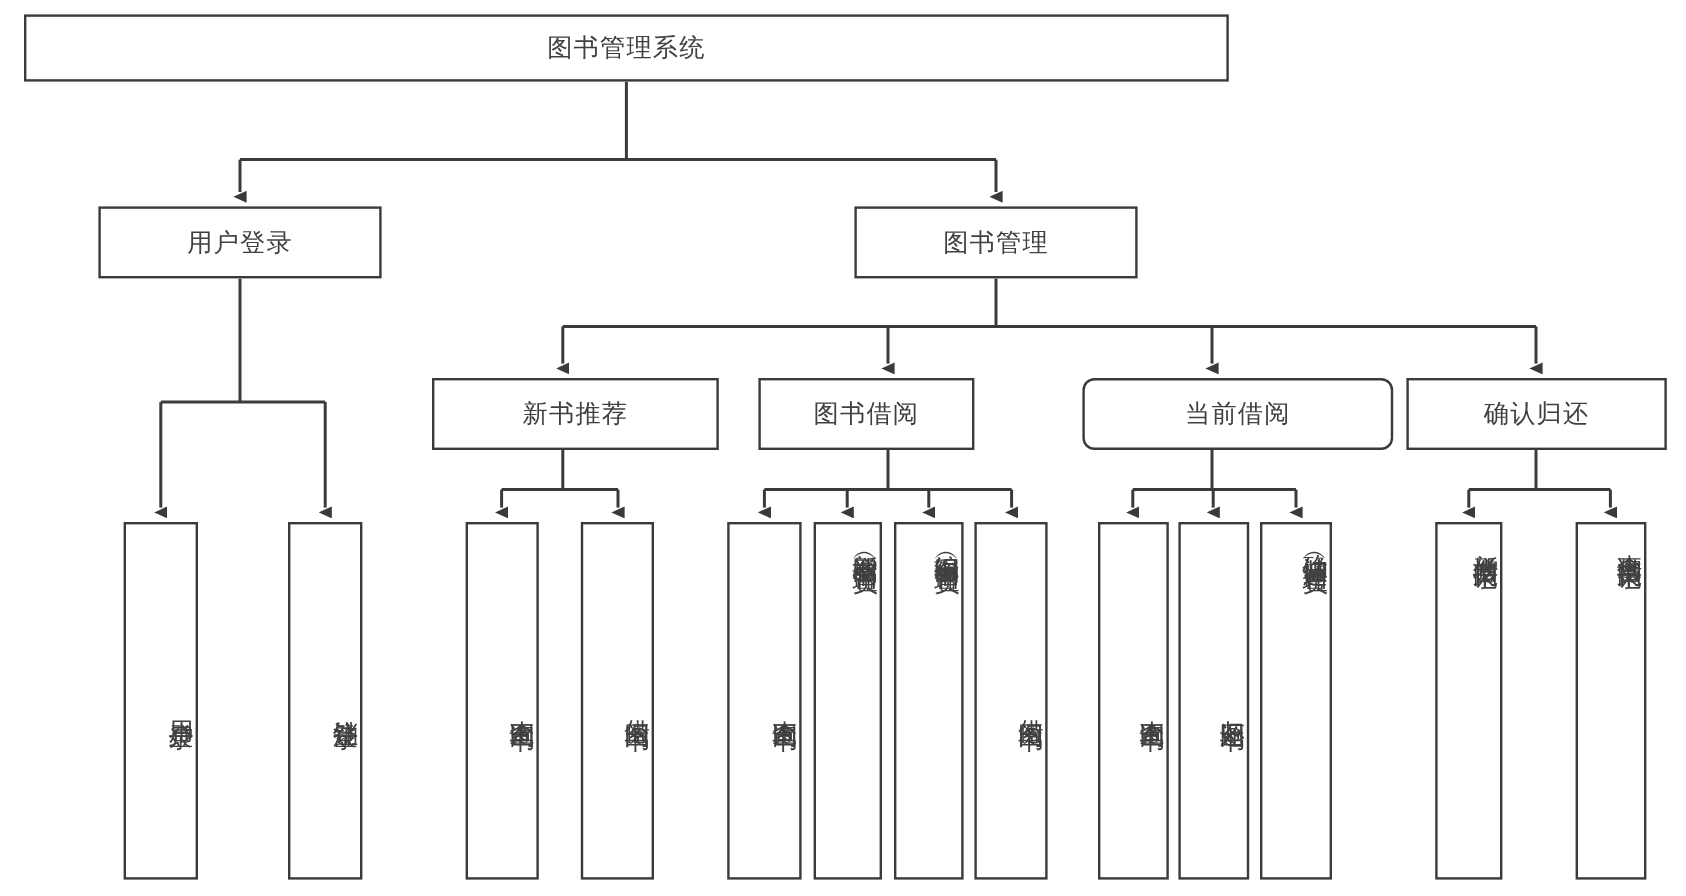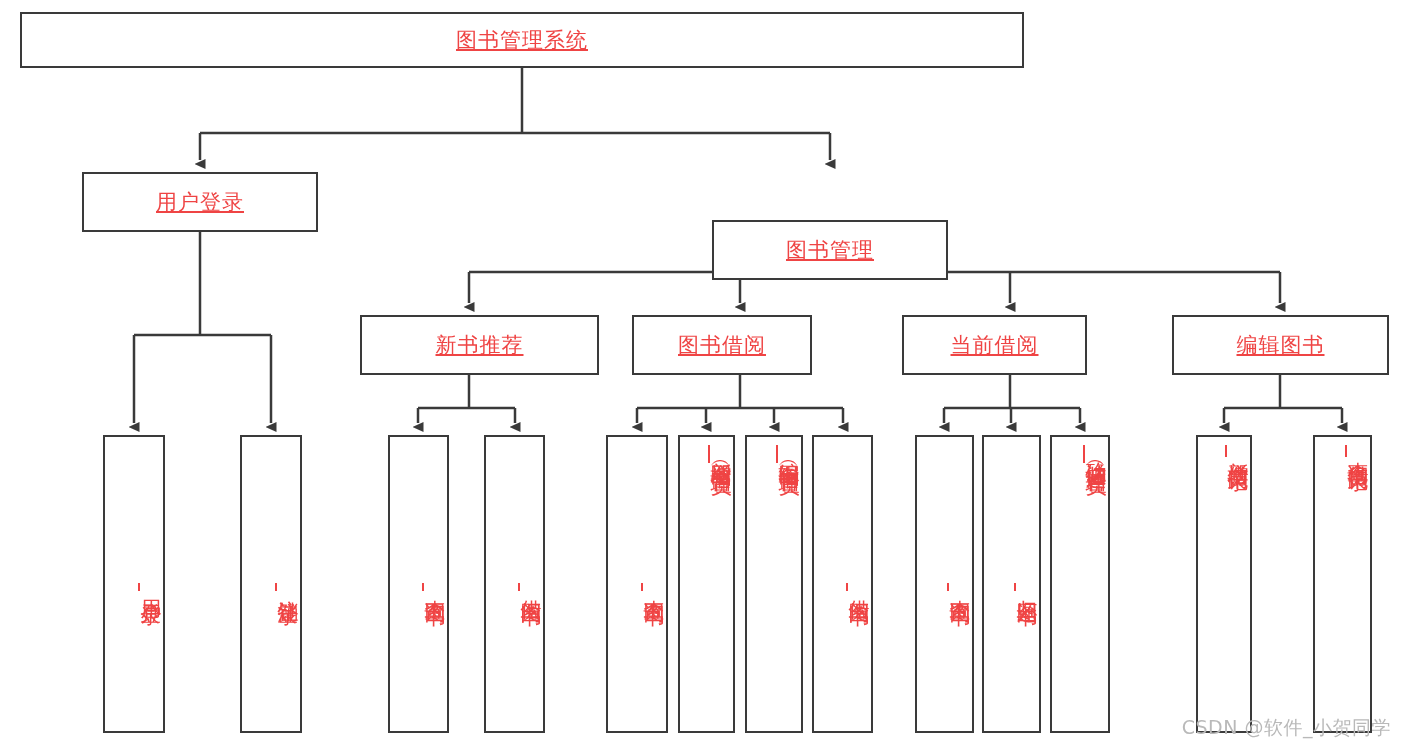--- a/index.html
+++ b/index.html
@@ -18,22 +18,21 @@
     overflow: hidden;
   }
   .node {
     position: absolute;
     box-sizing: border-box;
     border: 2.5px solid #3a3a3a;
     background: #ffffff;
     display: flex;
     align-items: center;
     justify-content: center;
-    color: #ef4444;
-    text-decoration: underline;
+    color: #404040;
   }
   .node.h {
     font-size: 21px;
     letter-spacing: 1px;
     white-space: nowrap;
   }
   .node.v {
     writing-mode: vertical-rl;
     text-orientation: upright;
     font-size: 21px;
@@ -125,35 +124,35 @@
     </g>
   </svg>
 
   <div class="node h" style="left:20px; top:12px; width:1004px; height:56px;">
     <span>图书管理系统</span>
   </div>
 
   <div class="node h" style="left:82px; top:172px; width:236px; height:60px;">
     <span>用户登录</span>
   </div>
-  <div class="node h" style="left:712px; top:172px; width:236px; height:60px;margin-top:48px;">
+  <div class="node h" style="left:712px; top:172px; width:236px; height:60px;">
     <span>图书管理</span>
   </div>
 
   <div class="node h" style="left:360px; top:315px; width:239px; height:60px;">
     <span>新书推荐</span>
   </div>
   <div class="node h" style="left:632px; top:315px; width:180px; height:60px;">
     <span>图书借阅</span>
   </div>
-  <div class="node h" style="left:902px; top:315px; width:185px; height:60px;">
+  <div class="node h" style="left:902px; top:315px; width:259px; height:60px;border-radius:10px;">
     <span>当前借阅</span>
   </div>
   <div class="node h" style="left:1172px; top:315px; width:217px; height:60px;">
-    <span>编辑图书</span>
+    <span>确认归还</span>
   </div>
 
   <div class="node v" style="left:103px; top:435px; width:62px; height:298px;">
     <span class="vtext">用户登录</span>
   </div>
   <div class="node v" style="left:240px; top:435px; width:62px; height:298px;">
     <span class="vtext">注销登录</span>
   </div>
 
   <div class="node v" style="left:388px; top:435px; width:61px; height:298px;">
@@ -186,15 +185,14 @@
     <span class="vtext">确认归还（管理员）</span>
   </div>
 
   <div class="node v tall" style="left:1196px; top:435px; width:56px; height:298px;">
     <span class="vtext">新增借阅记录</span>
   </div>
   <div class="node v tall" style="left:1313px; top:435px; width:59px; height:298px;">
     <span class="vtext">查询借阅记录</span>
   </div>
 
-  <div class="watermark">CSDN @软件_小贺同学</div>
 
 </div>
 
 </body></html>

